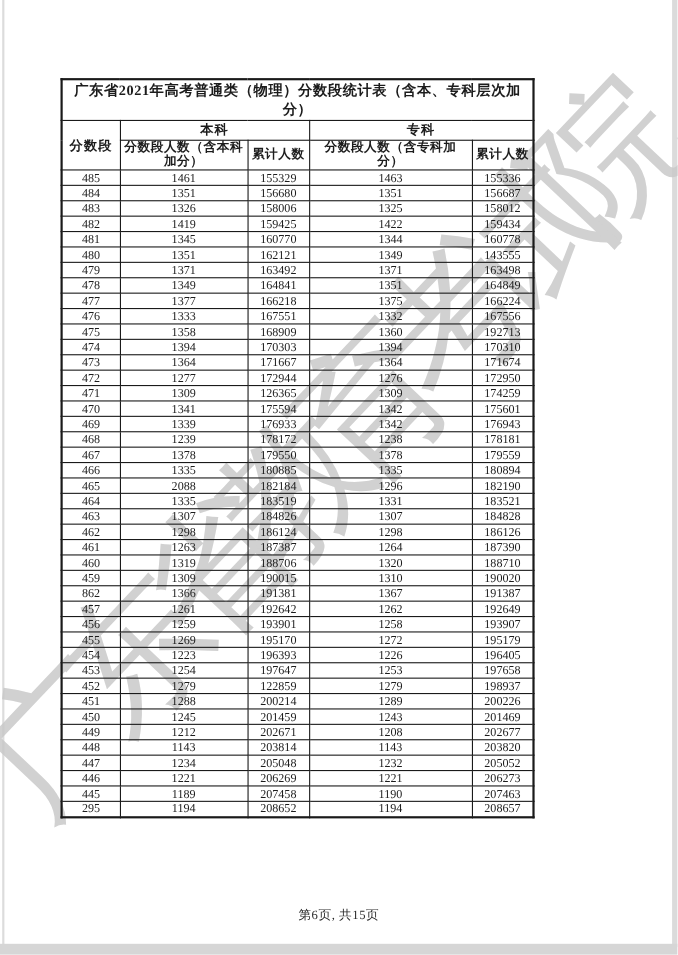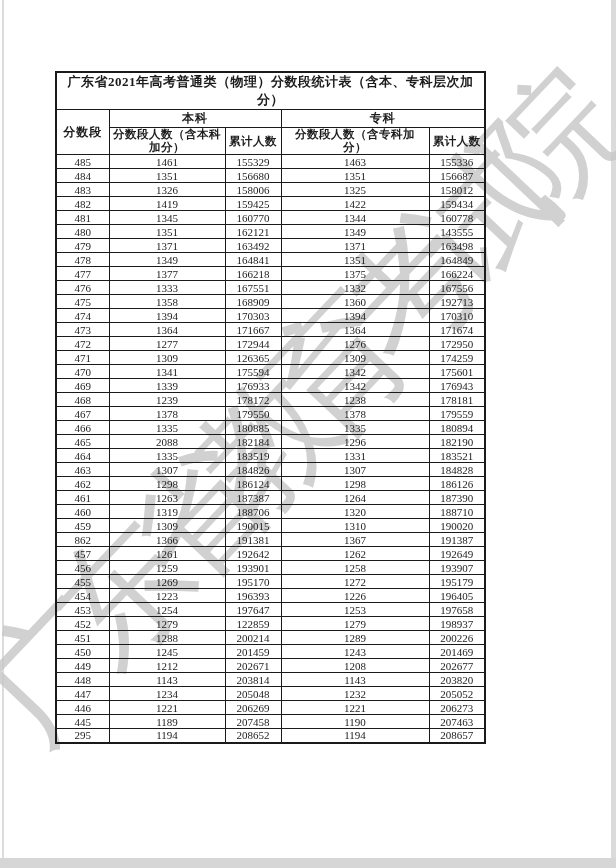--- a/index.html
+++ b/index.html
@@ -404,17 +404,18 @@
         <tr>
           <td>295</td>
           <td>1194</td>
           <td>208652</td>
           <td>1194</td>
           <td>208657</td>
         </tr>
       </tbody>
   </table>
 
+  <div class="footer">第6页, 共15页</div>
 
   <div class="edge-left"></div>
   <div class="edge-right"></div>
   <div class="edge-bottom"></div>
 </div>
 
 </body></html>

